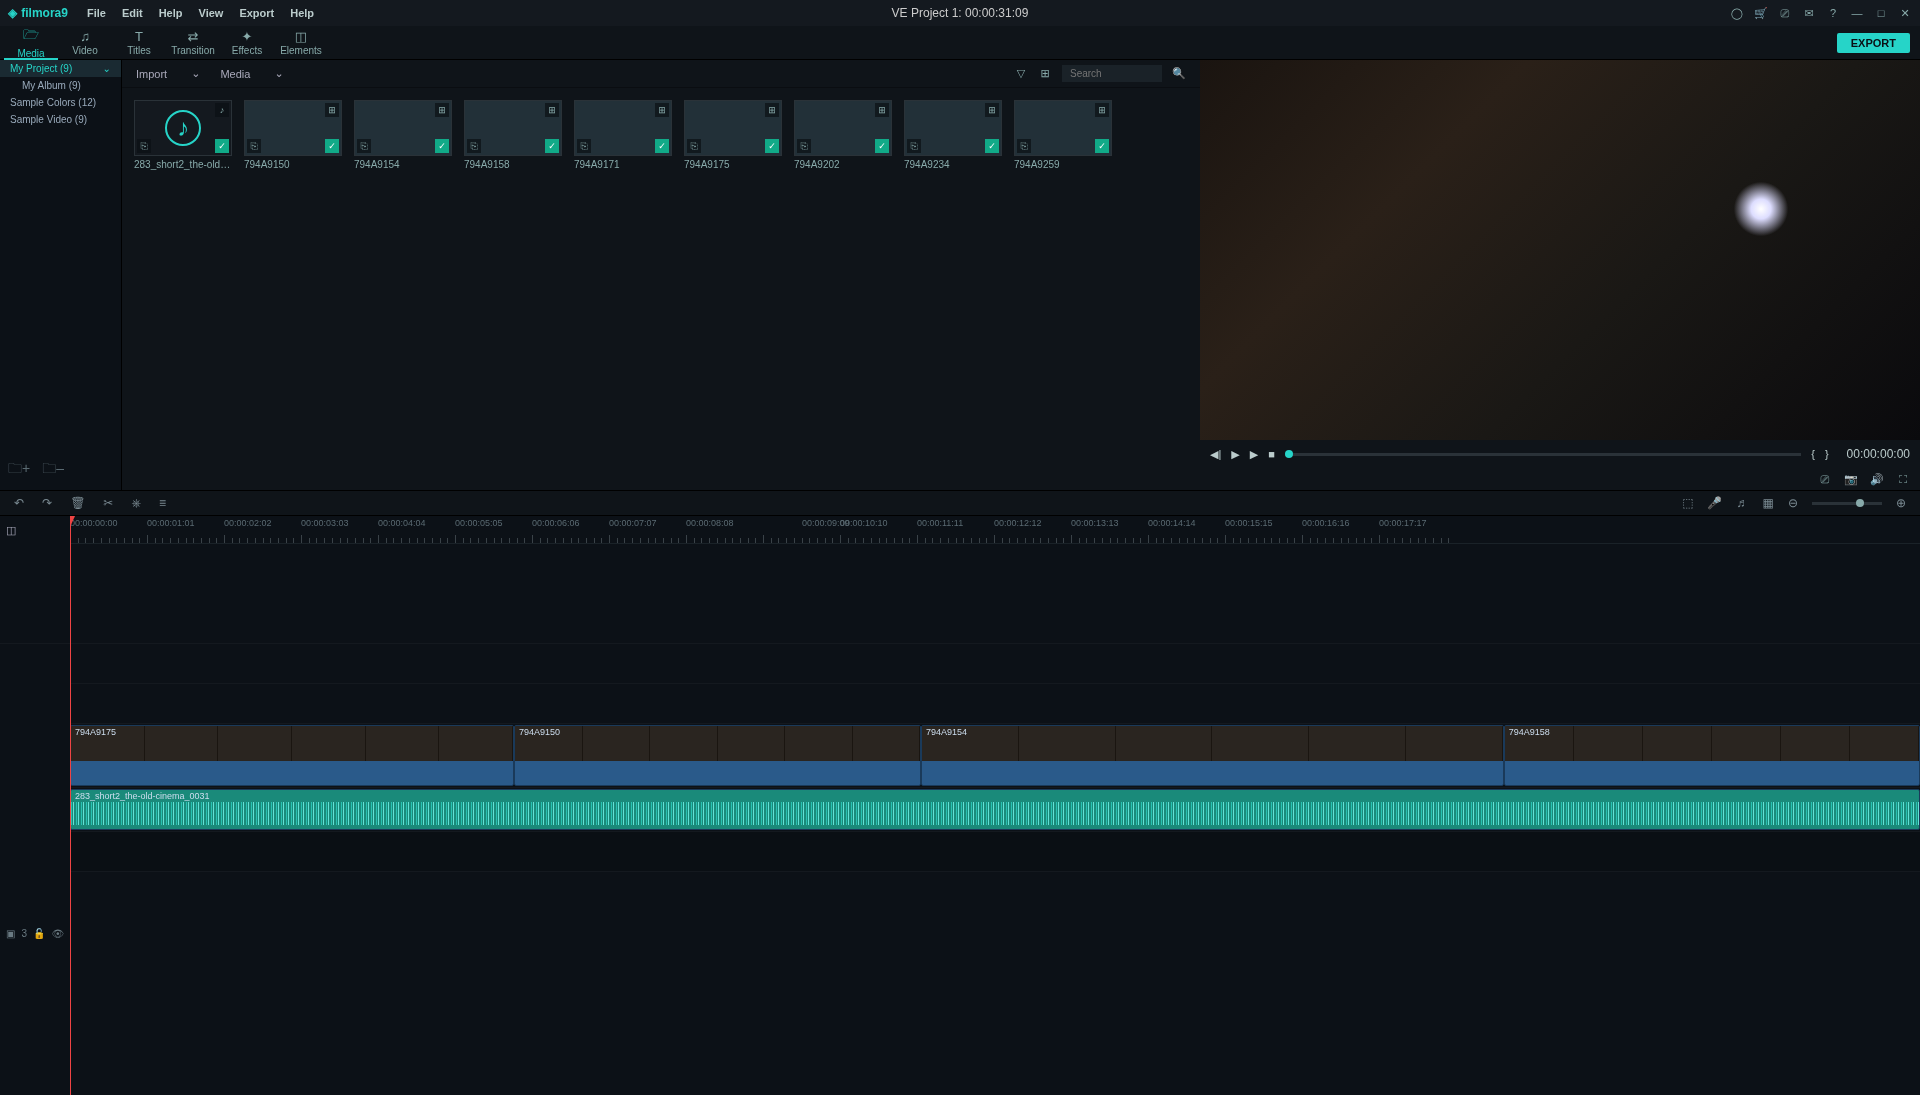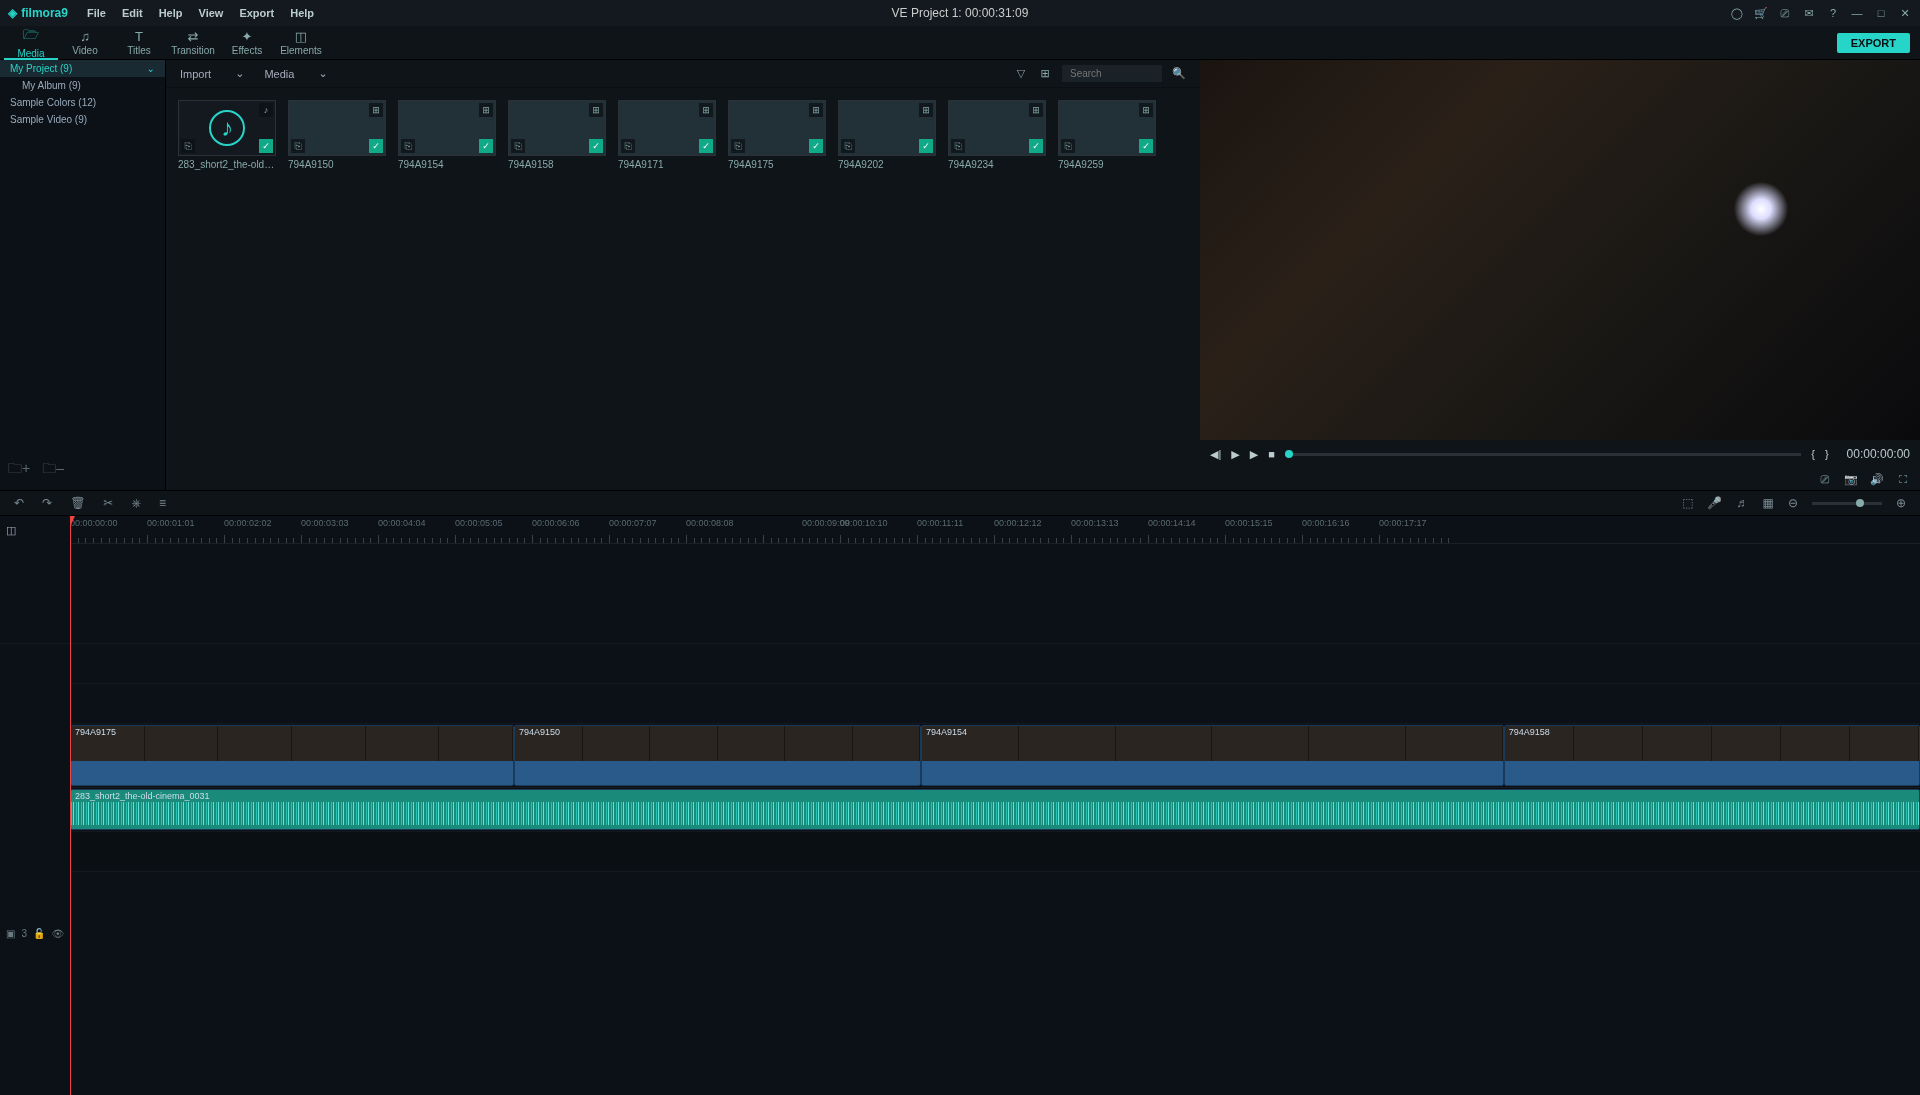--- a/index.html
+++ b/index.html
@@ -19,21 +19,21 @@
 .tabbar { height:34px; background:#0f1419; display:flex; align-items:center; padding:0 4px; border-bottom:1px solid #000; }
 .tab { display:flex; flex-direction:column; align-items:center; justify-content:center; width:54px; height:34px; color:#8aa; cursor:pointer; gap:1px; font-size:10px; }
 .tab.active { color:#26d4c8; border-bottom:2px solid #26d4c8; }
 .tab .ti { font-size:13px; }
 .export-btn { margin-left:auto; margin-right:6px; background:#26d4c8; color:#0a0f14; padding:4px 14px; font-weight:bold; font-size:11px; cursor:pointer; border-radius:2px; }
 
 
 .main { display:flex; height:430px; }
 
 
-.sidebar { width:166px; background:#0c1117; border-right:1px solid #000; display:flex; flex-direction:column; }
+.sidebar { width:122px; background:#0c1117; border-right:1px solid #000; display:flex; flex-direction:column; }
 .side-item { padding:3px 10px; color:#9ab; cursor:pointer; font-size:10px; }
 .side-item.sel { background:#1a2a32; color:#26d4c8; display:flex; justify-content:space-between; align-items:center; }
 .side-item.indent { padding-left:22px; }
 .side-bottom { margin-top:auto; padding:8px; display:flex; gap:12px; }
 .side-bottom span { color:#5a6a72; cursor:pointer; font-size:14px; }
 
 
 .media-panel { flex:1; background:#0f1419; display:flex; flex-direction:column; }
 .media-toolbar { height:28px; display:flex; align-items:center; padding:0 14px; gap:20px; border-bottom:1px solid #0a0d11; }
 .dropdown { display:flex; align-items:center; gap:24px; color:#aab; cursor:pointer; font-size:11px; }

